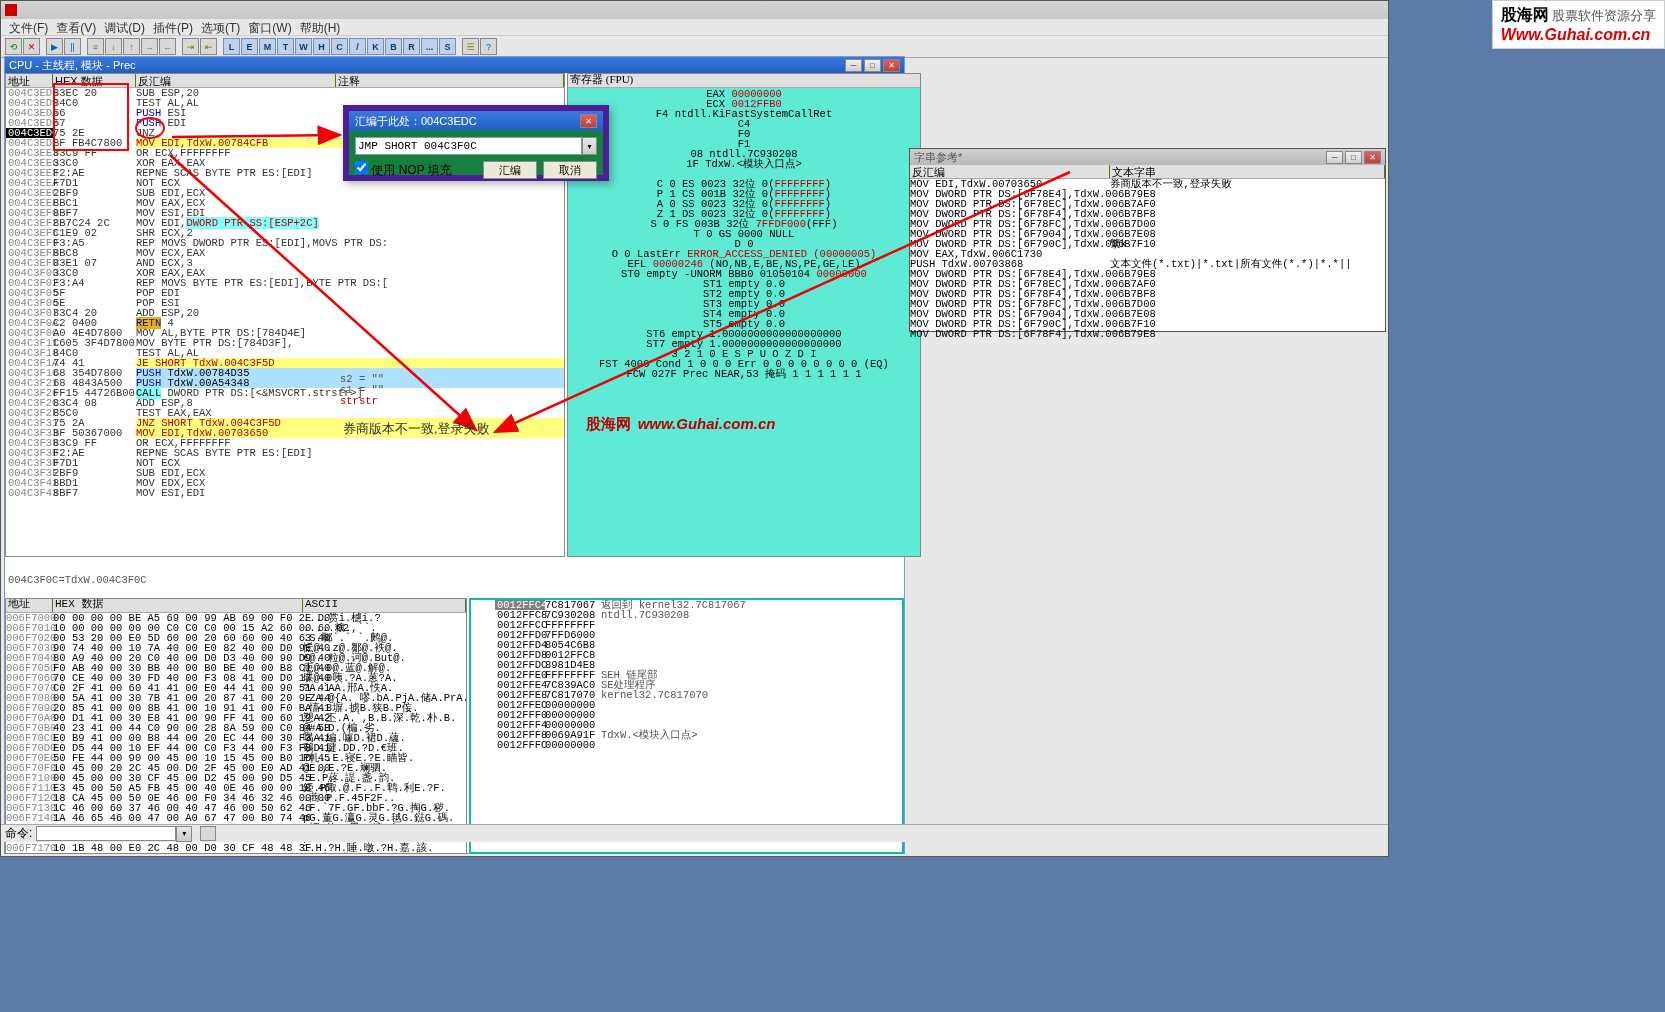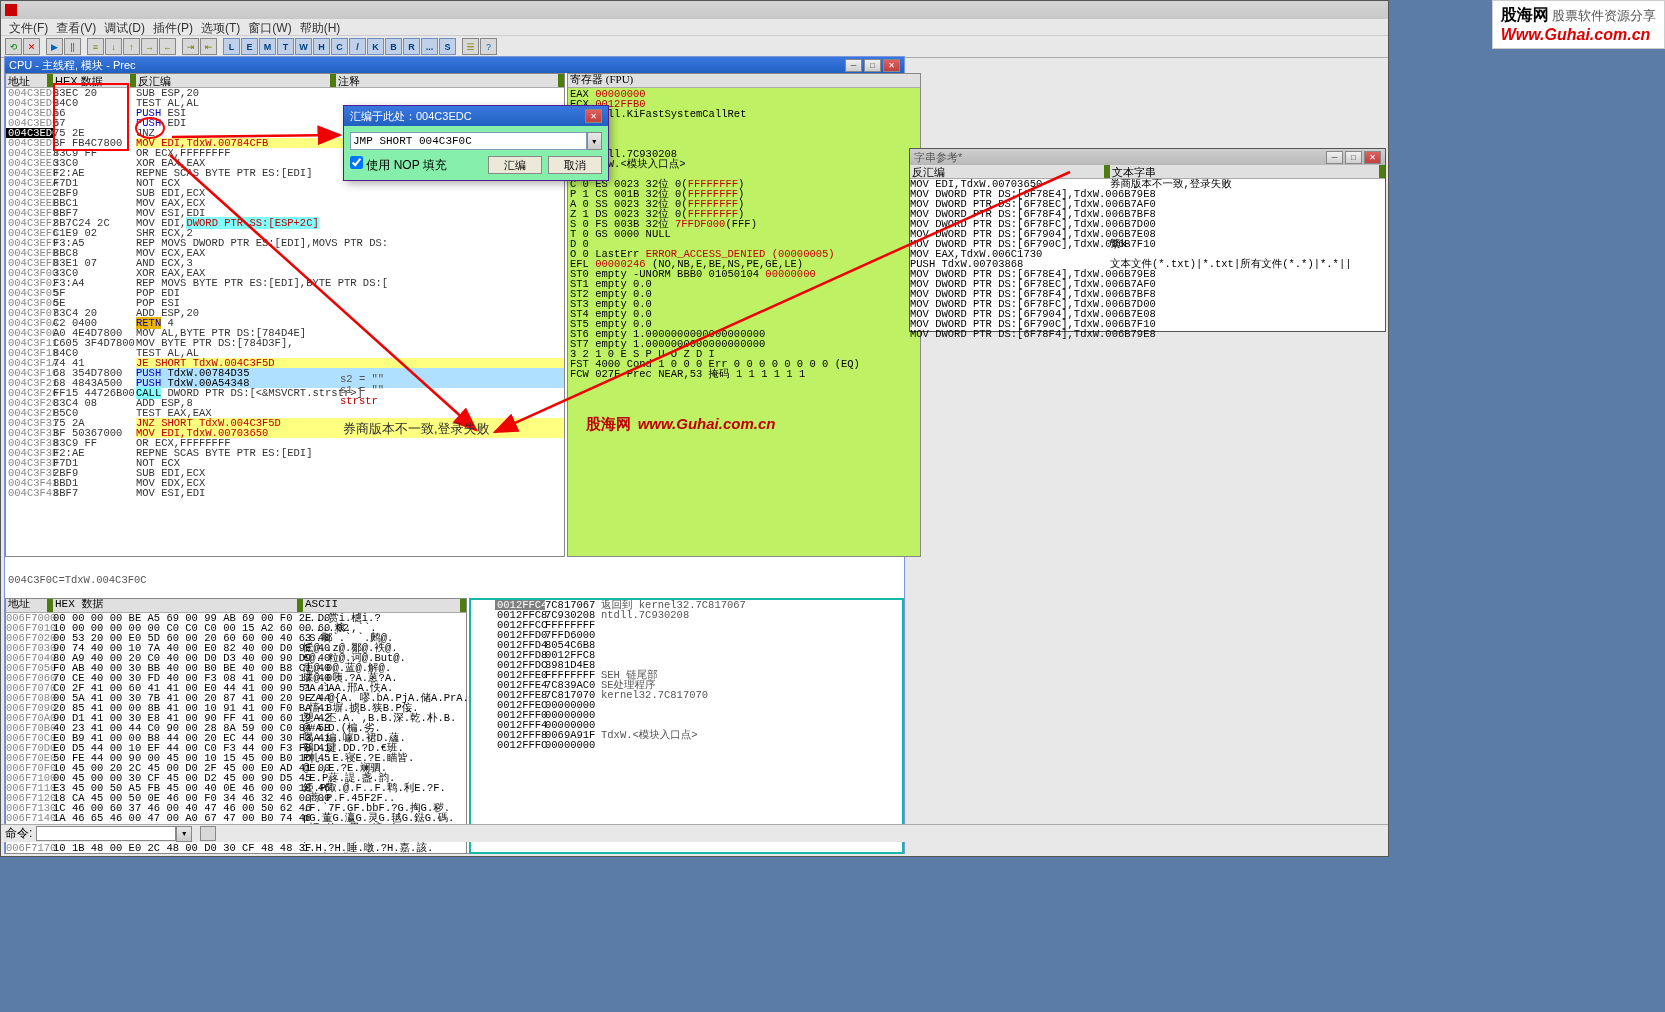--- a/index.html
+++ b/index.html
@@ -13,42 +13,42 @@
 .tb-btn { width: 17px; height: 17px; border: 1px solid #888; background: #d8d8d8; display: flex; align-items: center; justify-content: center; font-size: 9px; cursor: pointer; }
 .tb-btn.blue { background: #c0d0e8; border-color: #7090c0; color: #004080; font-weight: bold; }
 .tb-sep { width: 4px; }
 .cpu-window { position: absolute; top: 55px; left: 3px; width: 901px; height: 798px; background: #fff; border: 1px solid #7a96df; }
 .cpu-title { height: 16px; background: linear-gradient(#3a78e0, #2060c0); color: #fff; font-size: 11px; padding: 1px 4px; display: flex; justify-content: space-between; align-items: center; }
 .win-btns { display: flex; gap: 2px; }
 .win-btn { width: 17px; height: 13px; background: linear-gradient(#f0f0f0, #d0d0d0); border: 1px solid #888; font-size: 8px; display: flex; align-items: center; justify-content: center; cursor: pointer; color: #333; }
 .win-btn.close { background: linear-gradient(#e06060, #c04040); color: #fff; }
 .disasm-pane { position: absolute; top: 16px; left: 0; width: 560px; height: 484px; background: #fff; border: 1px solid #888; overflow: hidden; }
 .pane-header { height: 14px; background: #e0e0e0; border-bottom: 1px solid #aaa; display: flex; font-size: 11px; }
-.ph-cell { border-right: 6px solid #4d7c0f; padding: 0 2px; }
+.ph-cell { border-right: 1px solid #4d7c0f; padding: 0 2px; }
 .disasm-body { font-family: "Courier New", monospace; font-size: 10.5px; line-height: 10px; overflow: hidden; }
 .dline { display: flex; height: 10px; white-space: nowrap; }
 .daddr { width: 47px; color: #888; padding-left: 2px; }
 .dhex { width: 83px; color: #333; }
 .dasm { flex: 1; color: #333; }
 .daddr.selected { background: #000; color: #fff; }
-.reg-pane { position: absolute; top: 16px; left: 562px; width: 354px; height: 484px; background: #bef264; border: 1px solid #888; font-family: "Courier New", monospace; font-size: 10.5px; line-height: 10px; overflow: hidden; }
+.reg-pane { position: absolute; top: 16px; left: 562px; width: 354px; height: 484px; background: #5eead4; border: 1px solid #888; font-family: "Courier New", monospace; font-size: 10.5px; line-height: 10px; overflow: hidden; }
 .reg-header { height: 14px; background: #e0e0e0; border-bottom: 1px solid #aaa; padding: 0 2px; font-size: 11px; font-family: "宋体", SimSun; }
 .reg-body { padding: 1px 2px; }
-.rline { height: 10px; white-space: nowrap; }
+.rline { height: 10px; white-space: nowrap; text-align: center; }
 .dump-pane { position: absolute; top: 541px; left: 0; width: 462px; height: 256px; background: #fff; border: 1px solid #888; font-family: "Courier New", monospace; font-size: 10.5px; line-height: 10px; overflow: hidden; }
 .stack-pane { position: absolute; top: 541px; left: 464px; width: 435px; height: 256px; background: #fff; border: 2px solid #14b8a6; font-family: "Courier New", monospace; font-size: 10.5px; line-height: 10px; overflow: hidden; padding-left: 24px; }
 .status-line { position: absolute; top: 501px; left: 1px; width: 559px; height: 14px; font-family: "Courier New", monospace; font-size: 10.5px; padding: 16px 2px; color: #555; }
 .cmd-bar { position: absolute; bottom: 14px; left: 0; width: 100%; height: 18px; background: #e8e8e8; display: flex; align-items: center; padding: 0 4px; border-top: 1px solid #aaa; }
 .cmd-input { width: 140px; height: 15px; border: 1px solid #888; font-size: 11px; margin-left: 4px; }
 .statusbar { position: absolute; bottom: 0; left: 0; width: 100%; height: 14px; background: #e8e8e8; display: flex; align-items: center; padding: 0 4px; border-top: 1px solid #aaa; font-size: 11px; color: #555; }
 .ref-window { position: absolute; top: 148px; left: 909px; width: 477px; height: 184px; background: #fff; border: 1px solid #555; }
 .ref-title { height: 16px; background: linear-gradient(#d0d0d0, #b8b8b8); font-size: 11px; padding: 1px 4px; display: flex; justify-content: space-between; align-items: center; color: #555; }
 .ref-header { height: 14px; background: #e0e0e0; border-bottom: 1px solid #aaa; display: flex; font-size: 11px; }
 .ref-body { font-family: "Courier New", monospace; font-size: 10.5px; line-height: 10px; overflow: hidden; }
-.asm-dialog { position: absolute; top: 105px; left: 343px; width: 266px; height: 76px; background: #86efac; border: 1px solid #4c1d95; box-shadow: 3px 3px 8px rgba(0,0,0,.3); z-index: 100; }
+.asm-dialog { position: absolute; top: 105px; left: 343px; width: 266px; height: 76px; background: #15803d; border: 6px solid #4c1d95; box-shadow: 3px 3px 8px rgba(0,0,0,.3); z-index: 100; }
 .asm-title { height: 20px; background: linear-gradient(#3a78e0, #2060c0); color: #fff; font-size: 11px; padding: 2px 6px; display: flex; justify-content: space-between; align-items: center; }
 .asm-body { padding: 6px; }
 .asm-input { width: 246px; height: 18px; border: 1px solid #7f9db9; font-size: 11px; padding: 1px 2px; font-family: "Courier New", monospace; }
 .asm-row { display: flex; align-items: center; justify-content: space-between; margin-top: 6px; }
 .asm-btn { width: 54px; height: 18px; border: 1px solid #888; background: #ece9d8; font-size: 11px; cursor: pointer; }
 .watermark { position: absolute; top: 0; right: 0; background: #fff; padding: 4px 8px; border: 1px solid #ccc; z-index: 200; }
 .watermark-title { font-size: 16px; font-weight: bold; color: #000; display: inline; }
 .watermark-sub { font-size: 13px; color: #555; display: inline; }
 .watermark-url { font-size: 16px; font-weight: bold; color: #e00000; font-style: italic; }
 .statusbar-right { margin-left: auto; color: #c00000; }

